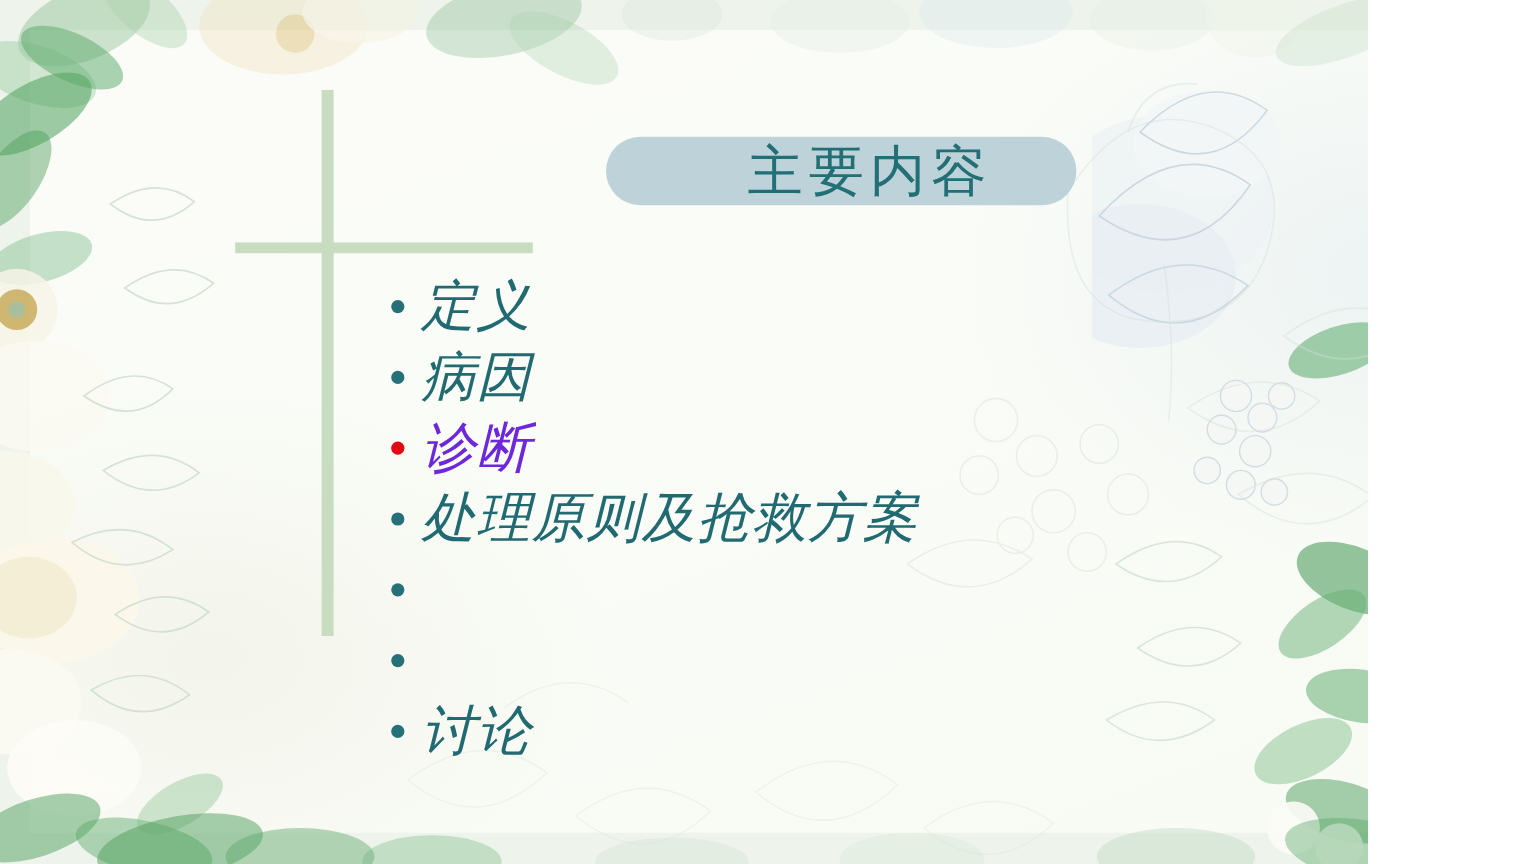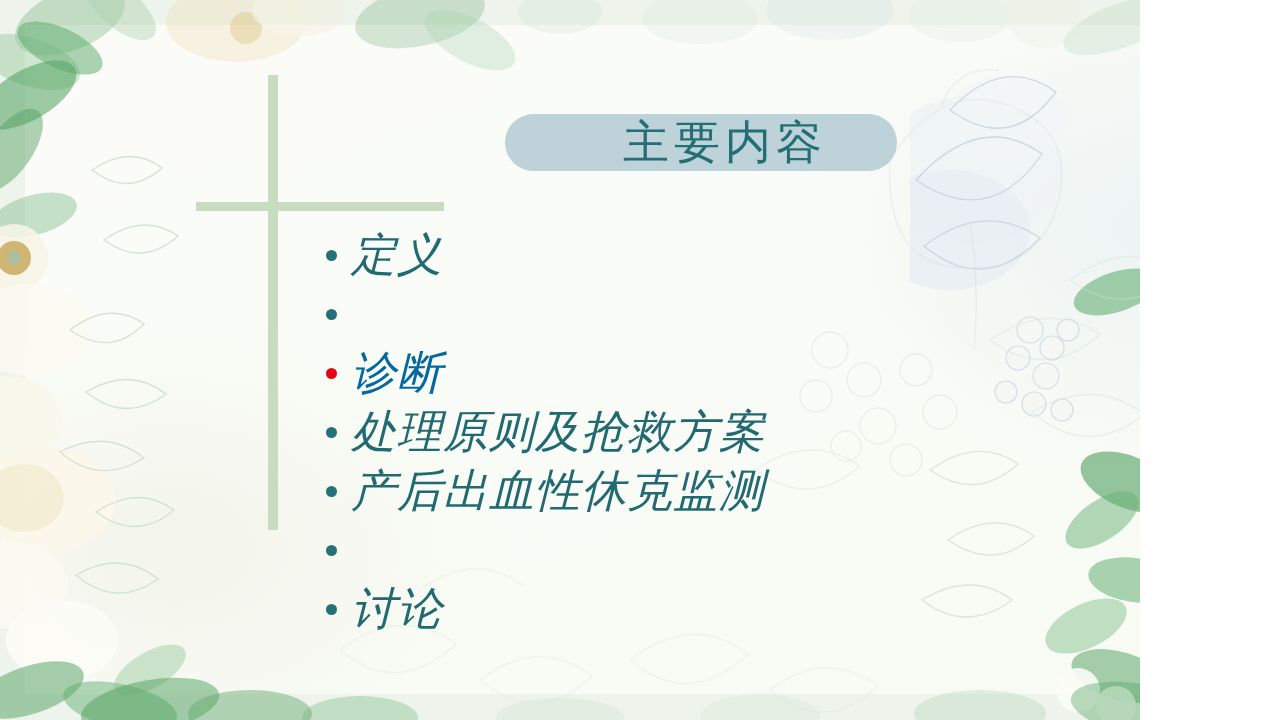--- a/index.html
+++ b/index.html
@@ -135,21 +135,21 @@
   }
   .dot.red { background: #e30613; }
   .bullet-label {
     color: #226a71;
     font-size: 45px;
     line-height: 1;
     letter-spacing: 1px;
     white-space: nowrap;
     font-style: italic;
   }
-  .bullet-label.red { color: #0369a1; }
+  .bullet-label.red { color: #6d28d9; }
 </style>
 </head>
 <body>
 
 <div id="slide">
 
   <div class="bg-base"></div>
   <div class="paper"></div>
 
   <div class="floral-top">
@@ -322,35 +322,35 @@
 
   <div class="bullets">
 
     <div class="bullet-row">
       <span class="dot"></span>
       <span class="bullet-label">定义</span>
     </div>
 
     <div class="bullet-row">
       <span class="dot"></span>
+      <span class="bullet-label">病因</span>
     </div>
 
     <div class="bullet-row">
       <span class="dot red"></span>
       <span class="bullet-label red">诊断</span>
     </div>
 
     <div class="bullet-row">
       <span class="dot"></span>
       <span class="bullet-label">处理原则及抢救方案</span>
     </div>
 
     <div class="bullet-row">
       <span class="dot"></span>
-      <span class="bullet-label">产后出血性休克监测</span>
     </div>
 
     <div class="bullet-row">
       <span class="dot"></span>
     </div>
 
     <div class="bullet-row">
       <span class="dot"></span>
       <span class="bullet-label">讨论</span>
     </div>

